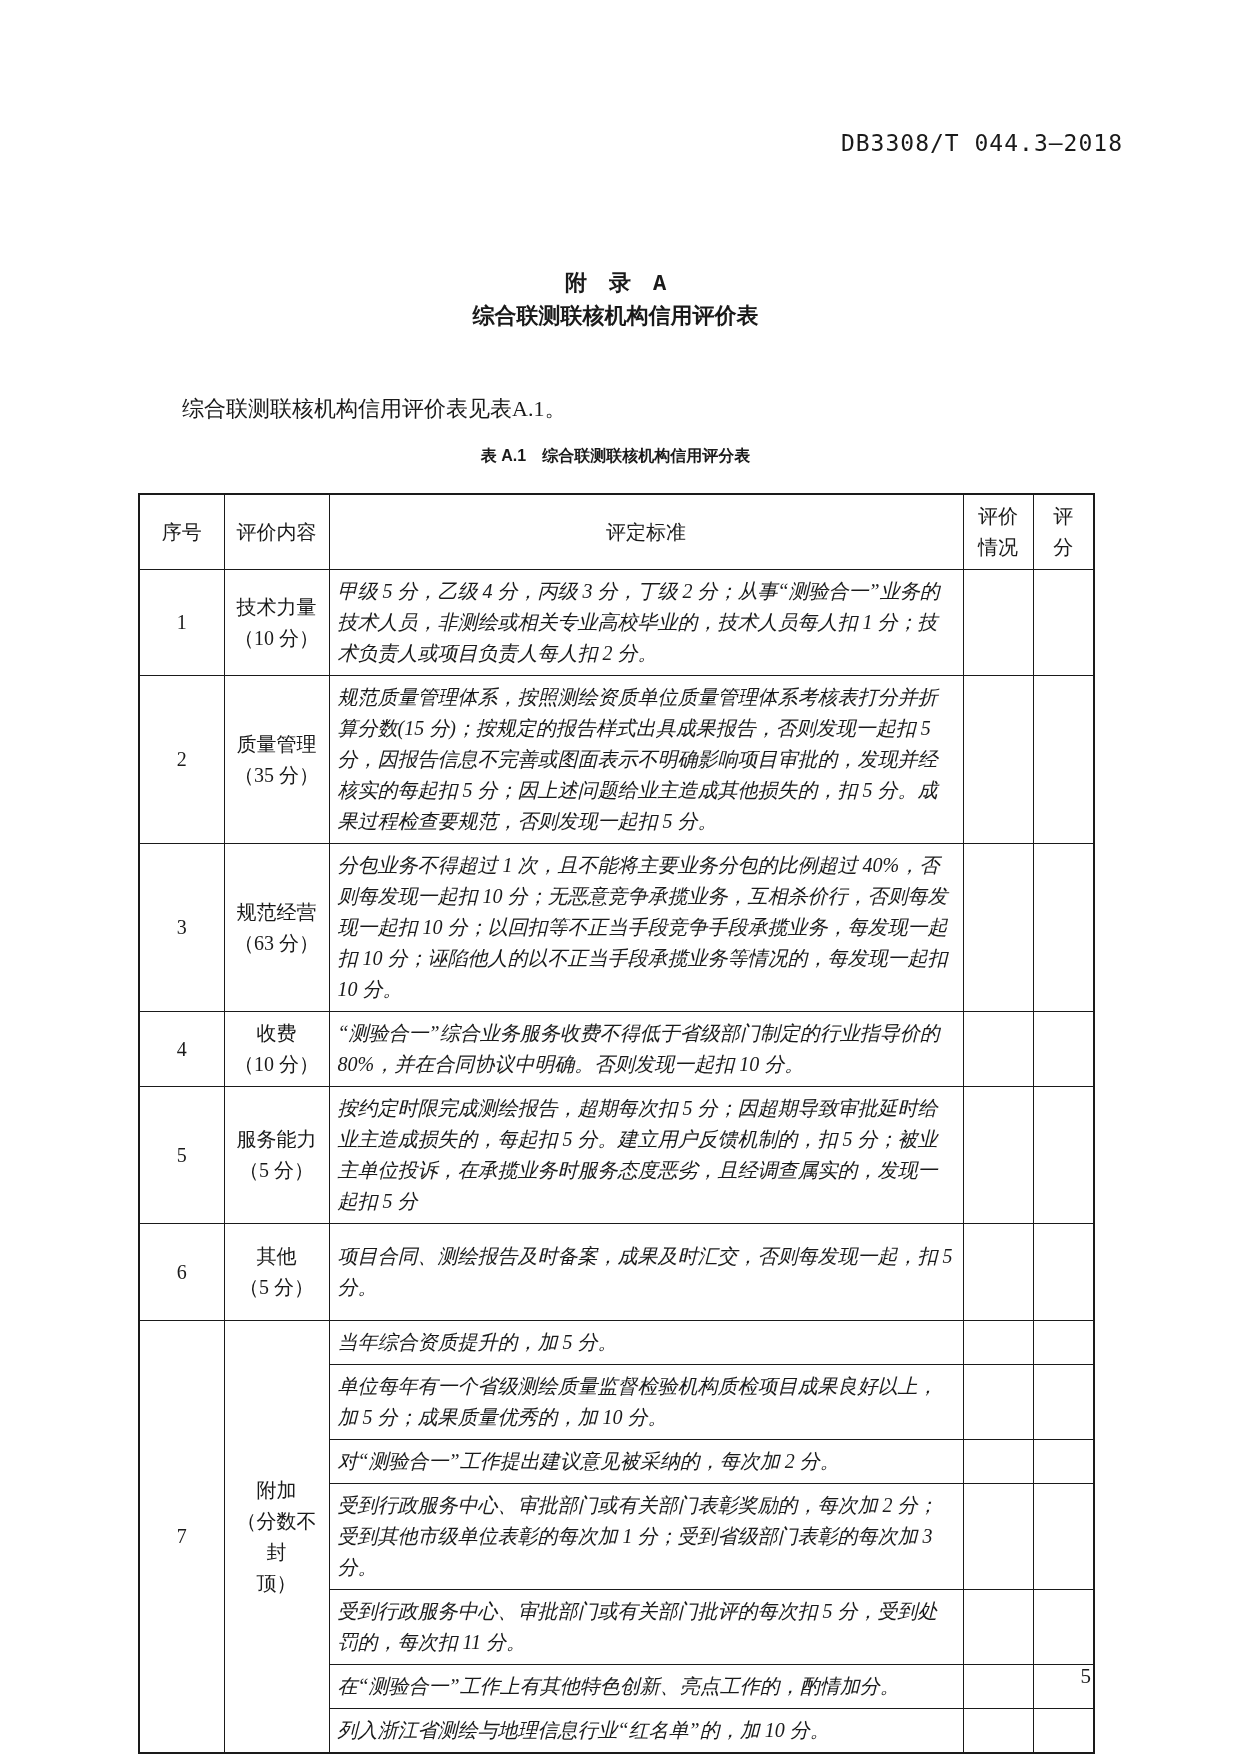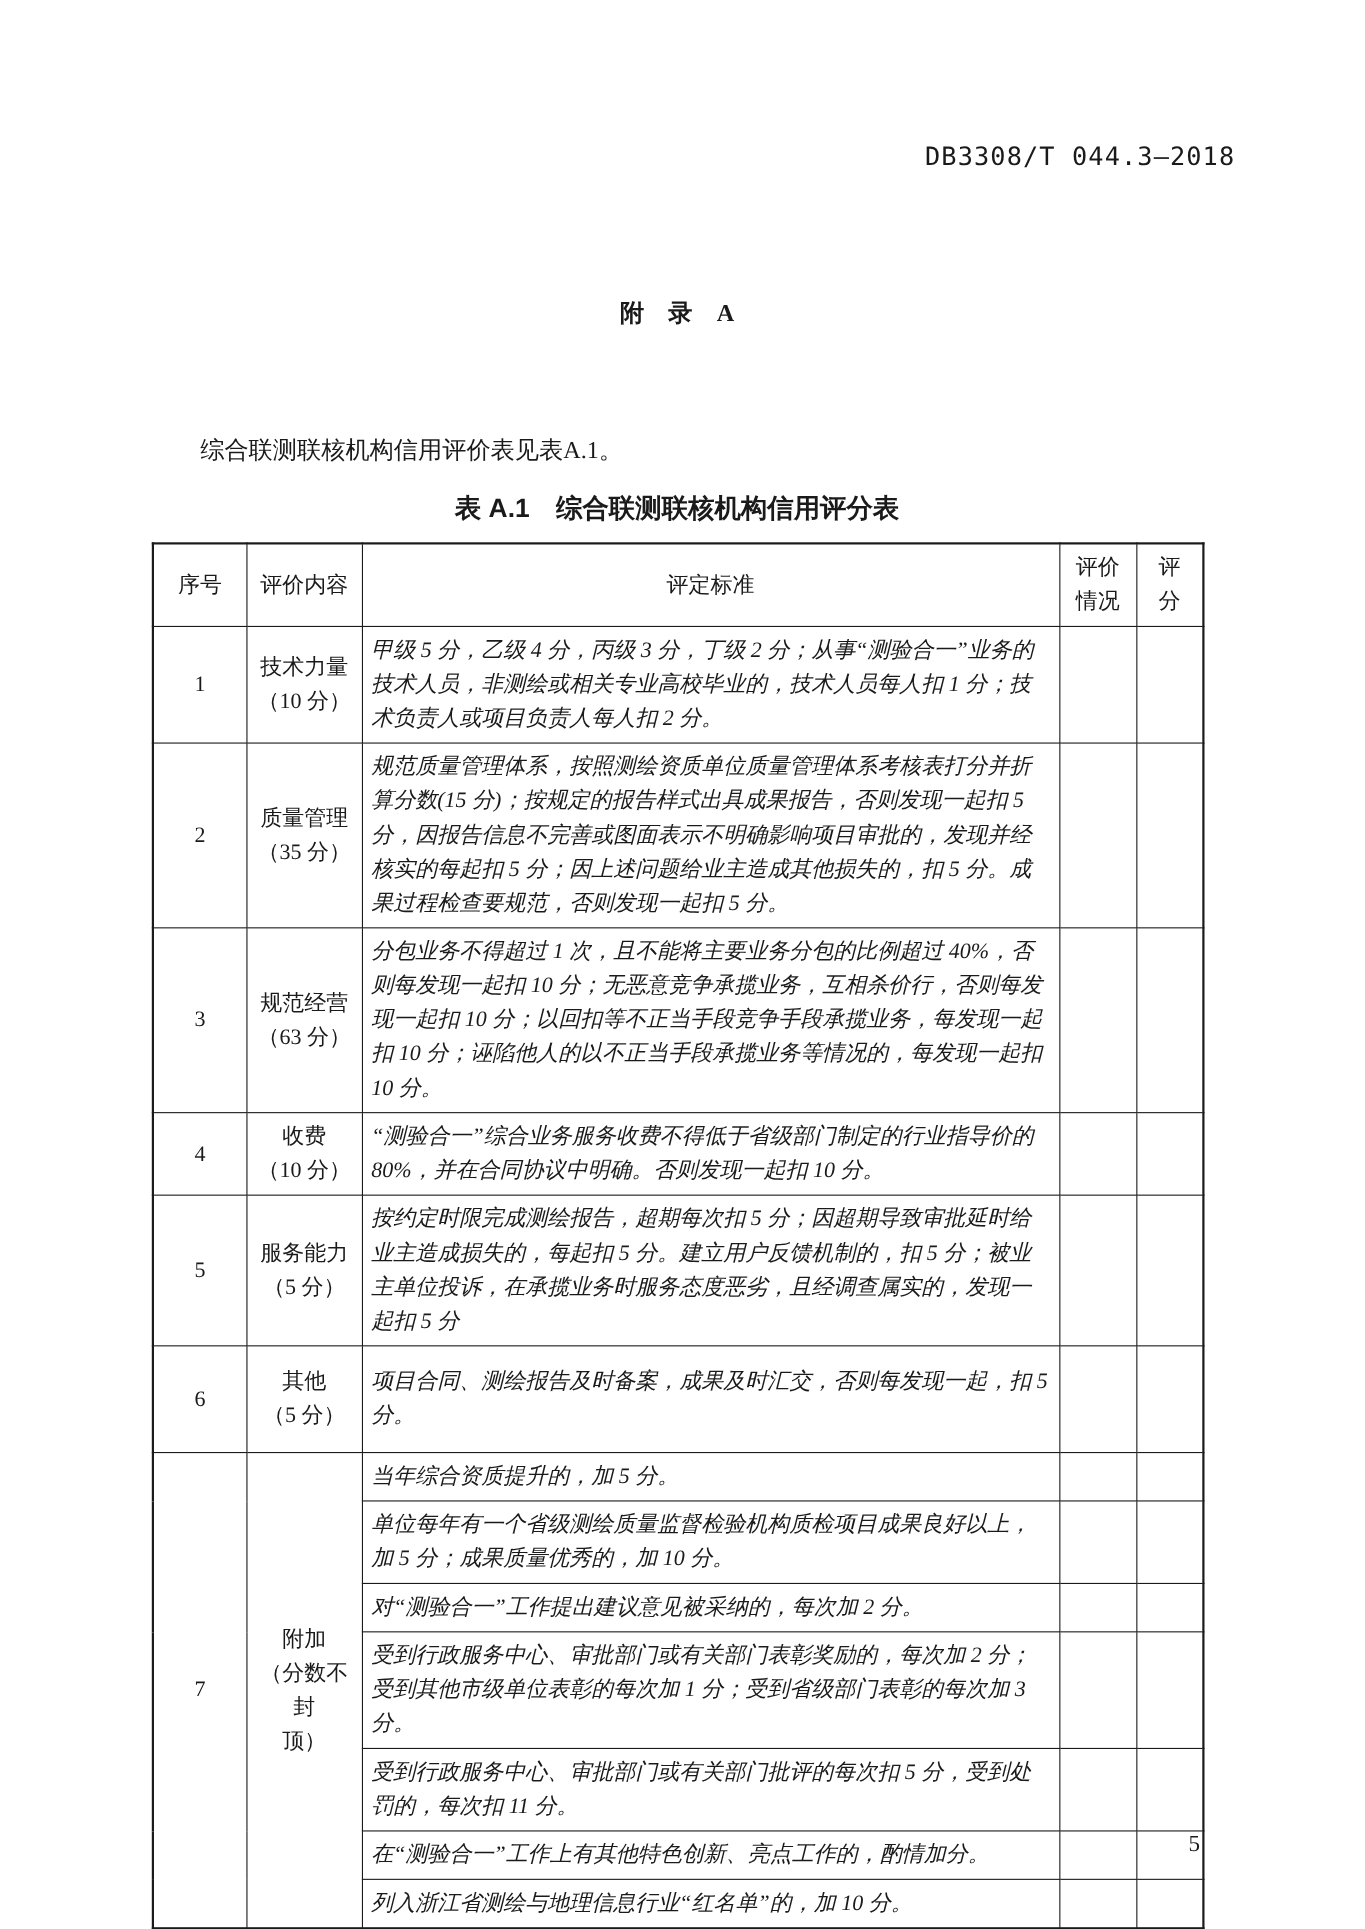--- a/index.html
+++ b/index.html
@@ -8,31 +8,31 @@
     font-family:"Liberation Serif","DejaVu Serif",serif;color:#1a1a1a;
     -webkit-font-smoothing:antialiased;
   }
   .std-header{
     position:absolute;top:130px;right:118px;
     font-family:"DejaVu Sans Mono","Liberation Mono",monospace;
     font-size:23px;letter-spacing:1px;white-space:nowrap;margin-left:38px;
   }
   .title-block{
     position:absolute;top:268px;left:138px;width:955px;text-align:center;
-    font-family:Liberation Serif, serif;
+    font-family:Liberation Mono, monospace;
     font-weight:bold;font-size:22px;line-height:33px;
   }
   .intro{
     position:absolute;top:394px;left:138px;width:955px;
     font-size:22px;line-height:30px;text-indent:2em;
   }
   .caption{
     position:absolute;top:446px;left:138px;width:955px;text-align:center;
     font-family:"Liberation Sans","DejaVu Sans",sans-serif;
-    font-weight:bold;font-size:24px;
+    font-weight:bold;font-size:16px;
   }
   table.eval{
     position:absolute;top:493px;left:138px;width:955px;
     border-collapse:collapse;table-layout:fixed;
     border:2.5px solid #1a1a1a;
   }
   table.eval td,table.eval th{
     border:1.5px solid #1a1a1a;
     font-size:20px;line-height:31px;font-weight:normal;
     vertical-align:middle;padding:6px 8px;
@@ -48,20 +48,21 @@
     position:absolute;top:1664px;right:150px;font-size:21px;
   }
 </style>
 </head>
 <body>
 
 <div class="std-header">DB3308/T 044.3—2018</div>
 
 <div class="title-block">
   <div>附　录　A</div>
+  <div>综合联测联核机构信用评价表</div>
 </div>
 
 <div class="intro">综合联测联核机构信用评价表见表A.1。</div>
 
 <div class="caption">表 A.1　综合联测联核机构信用评分表</div>
 
 <table class="eval">
   <colgroup>
     <col style="width:85px">
     <col style="width:105px">

